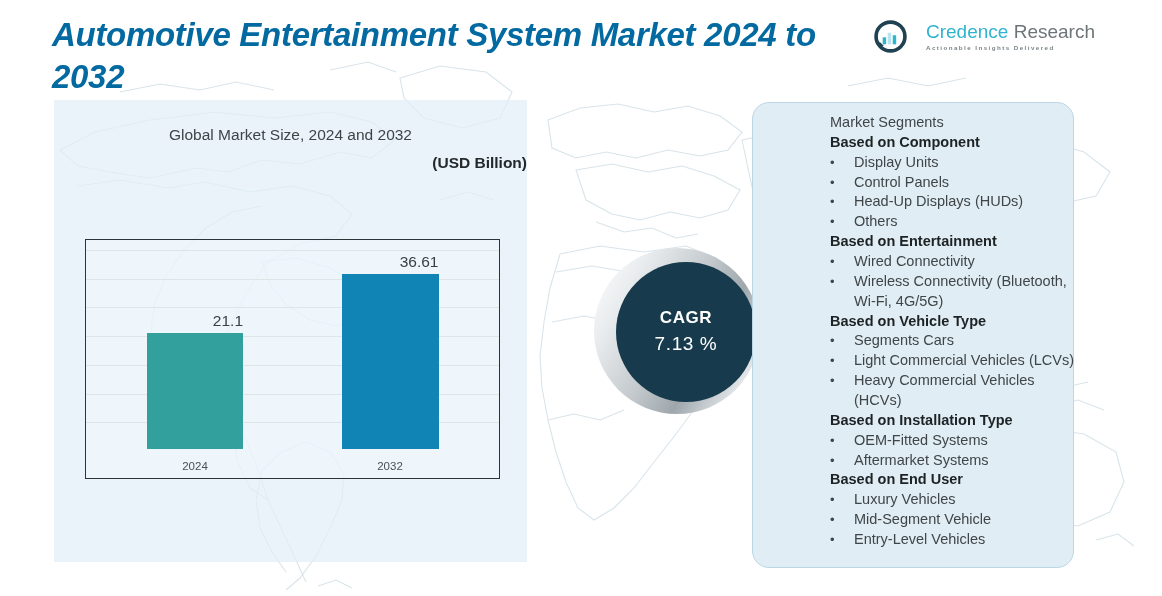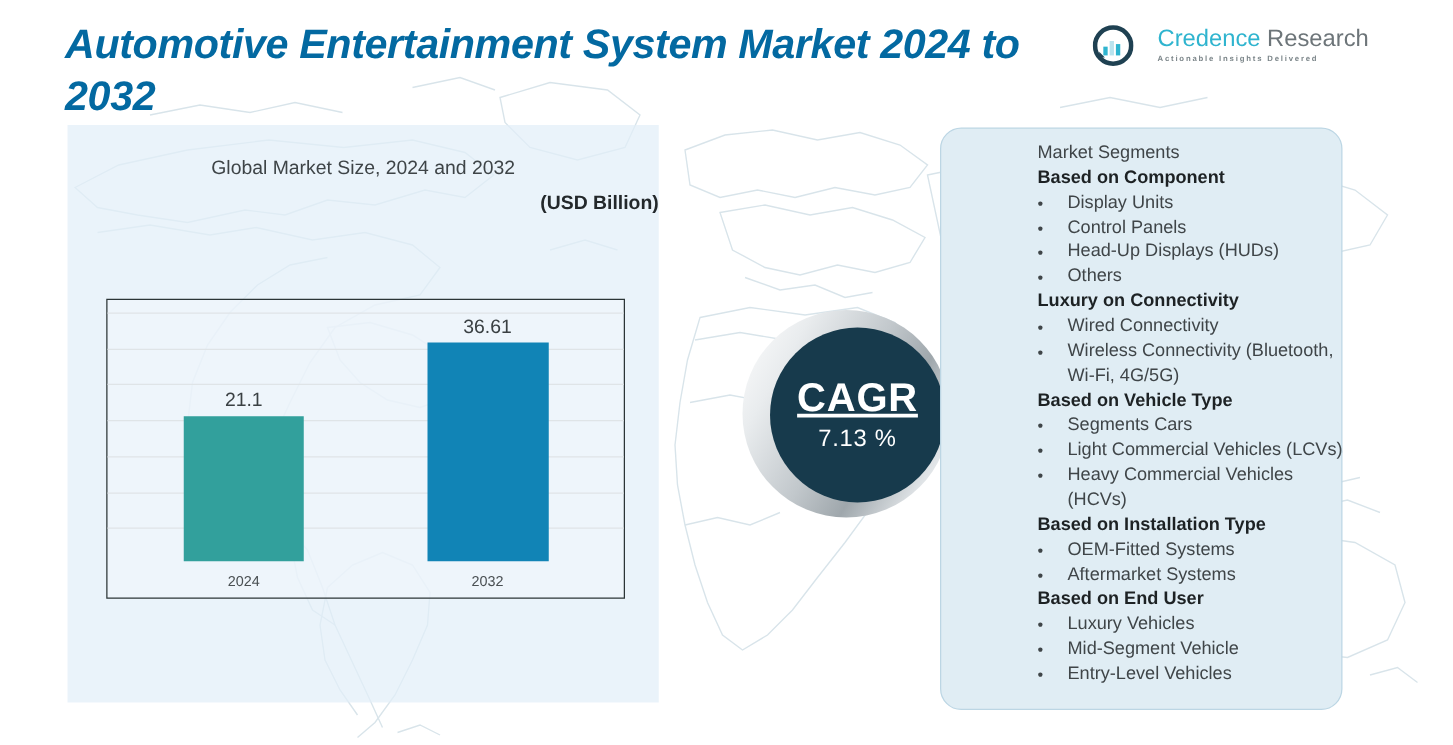--- a/index.html
+++ b/index.html
@@ -104,21 +104,21 @@
   #plot {
     position: absolute;
     left: 0; top: 0; right: 0; bottom: 0;
   }
   .bar {
     position: absolute;
     bottom: 29px;
   }
   .bar-value {
     position: absolute;
-    text-align: center;
+    text-align: right;
     font-size: 15.5px;
     color: #3a4043;
     white-space: nowrap;
   }
   .bar-cat {
     position: absolute;
     bottom: 6px;
     text-align: center;
     font-size: 11.5px;
     color: #4a5053;
@@ -136,21 +136,21 @@
   #cagr-circle {
     position: absolute;
     left: 616px; top: 262px;
     width: 140px; height: 140px;
     border-radius: 50%;
     background: #173a4c;
     display: flex; flex-direction: column;
     align-items: center; justify-content: center;
     color: #ffffff;
   }
-  #cagr-label { font-size: 32px; font-weight: bold; letter-spacing: 0.6px; line-height: 1.1; text-decoration: underline; }
+  #cagr-label { font-size: 17px; font-weight: bold; letter-spacing: 0.6px; line-height: 1.1; }
   #cagr-value { font-size: 19px; margin-top: 5px; letter-spacing: 0.6px; }
 
   
   #right-panel {
     position: absolute;
     left: 752px; top: 102px;
     width: 322px; height: 466px;
     background: #e0edf4;
     border: 1.3px solid #bcd6e4;
     border-radius: 17px;
@@ -298,21 +298,21 @@
         <span class="seg-text">Control Panels</span>
       </div>
       <div class="seg-item">
         <span class="seg-bullet">•</span>
         <span class="seg-text">Head-Up Displays (HUDs)</span>
       </div>
       <div class="seg-item">
         <span class="seg-bullet">•</span>
         <span class="seg-text">Others</span>
       </div>
-      <div class="seg-group">Luxury on Connectivity</div>
+      <div class="seg-group">Based on Entertainment</div>
       <div class="seg-item">
         <span class="seg-bullet">•</span>
         <span class="seg-text">Wired Connectivity</span>
       </div>
       <div class="seg-item">
         <span class="seg-bullet">•</span>
         <span class="seg-text">Wireless  Connectivity (Bluetooth, Wi-Fi,  4G/5G)</span>
       </div>
       <div class="seg-group">Based on Vehicle Type</div>
       <div class="seg-item">

